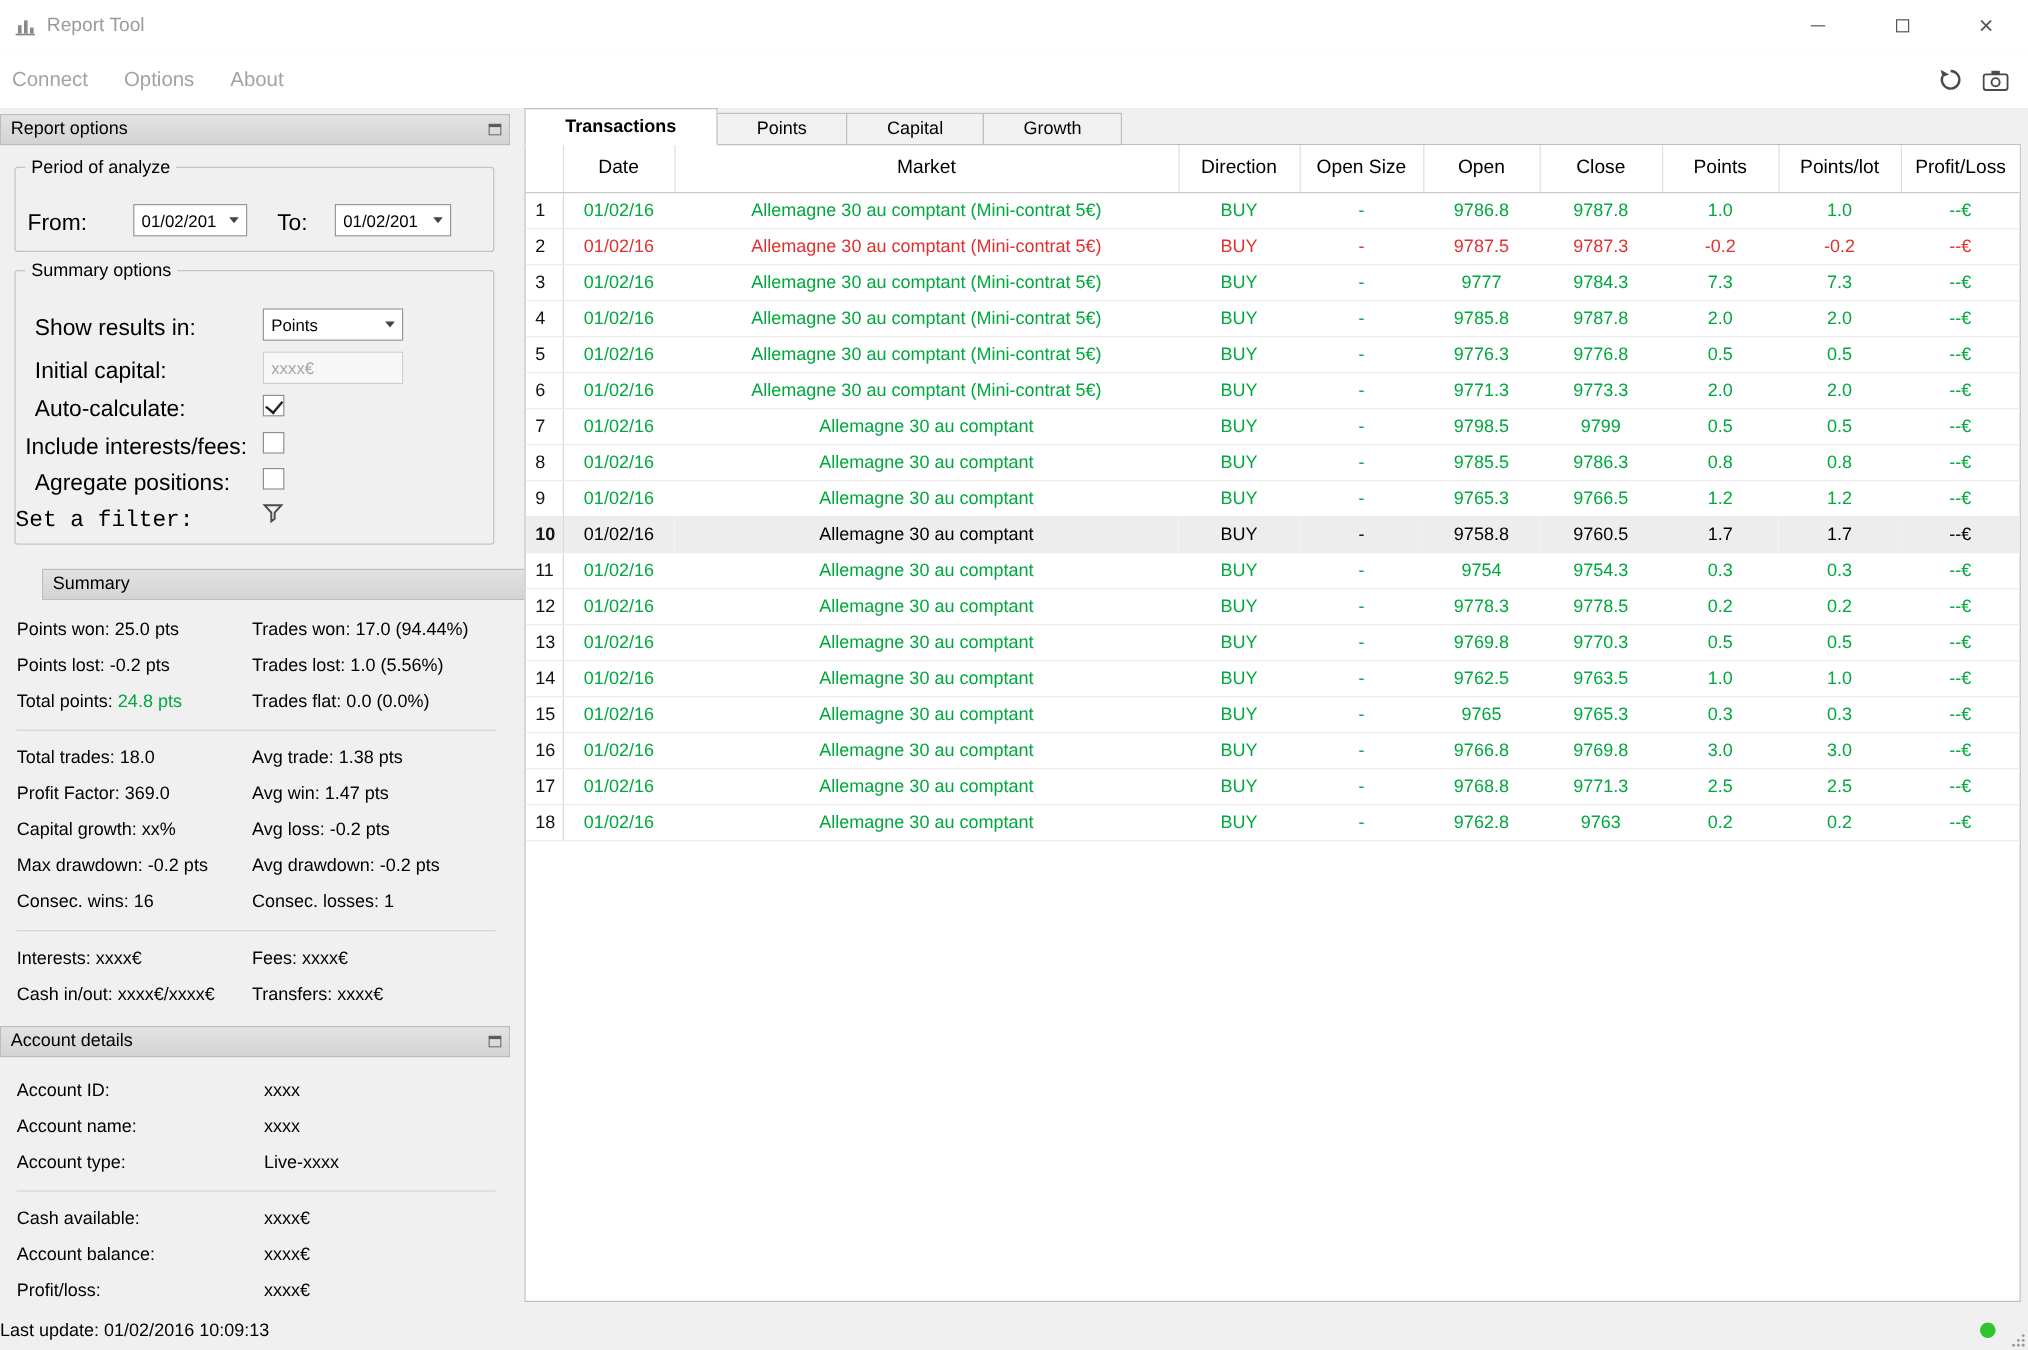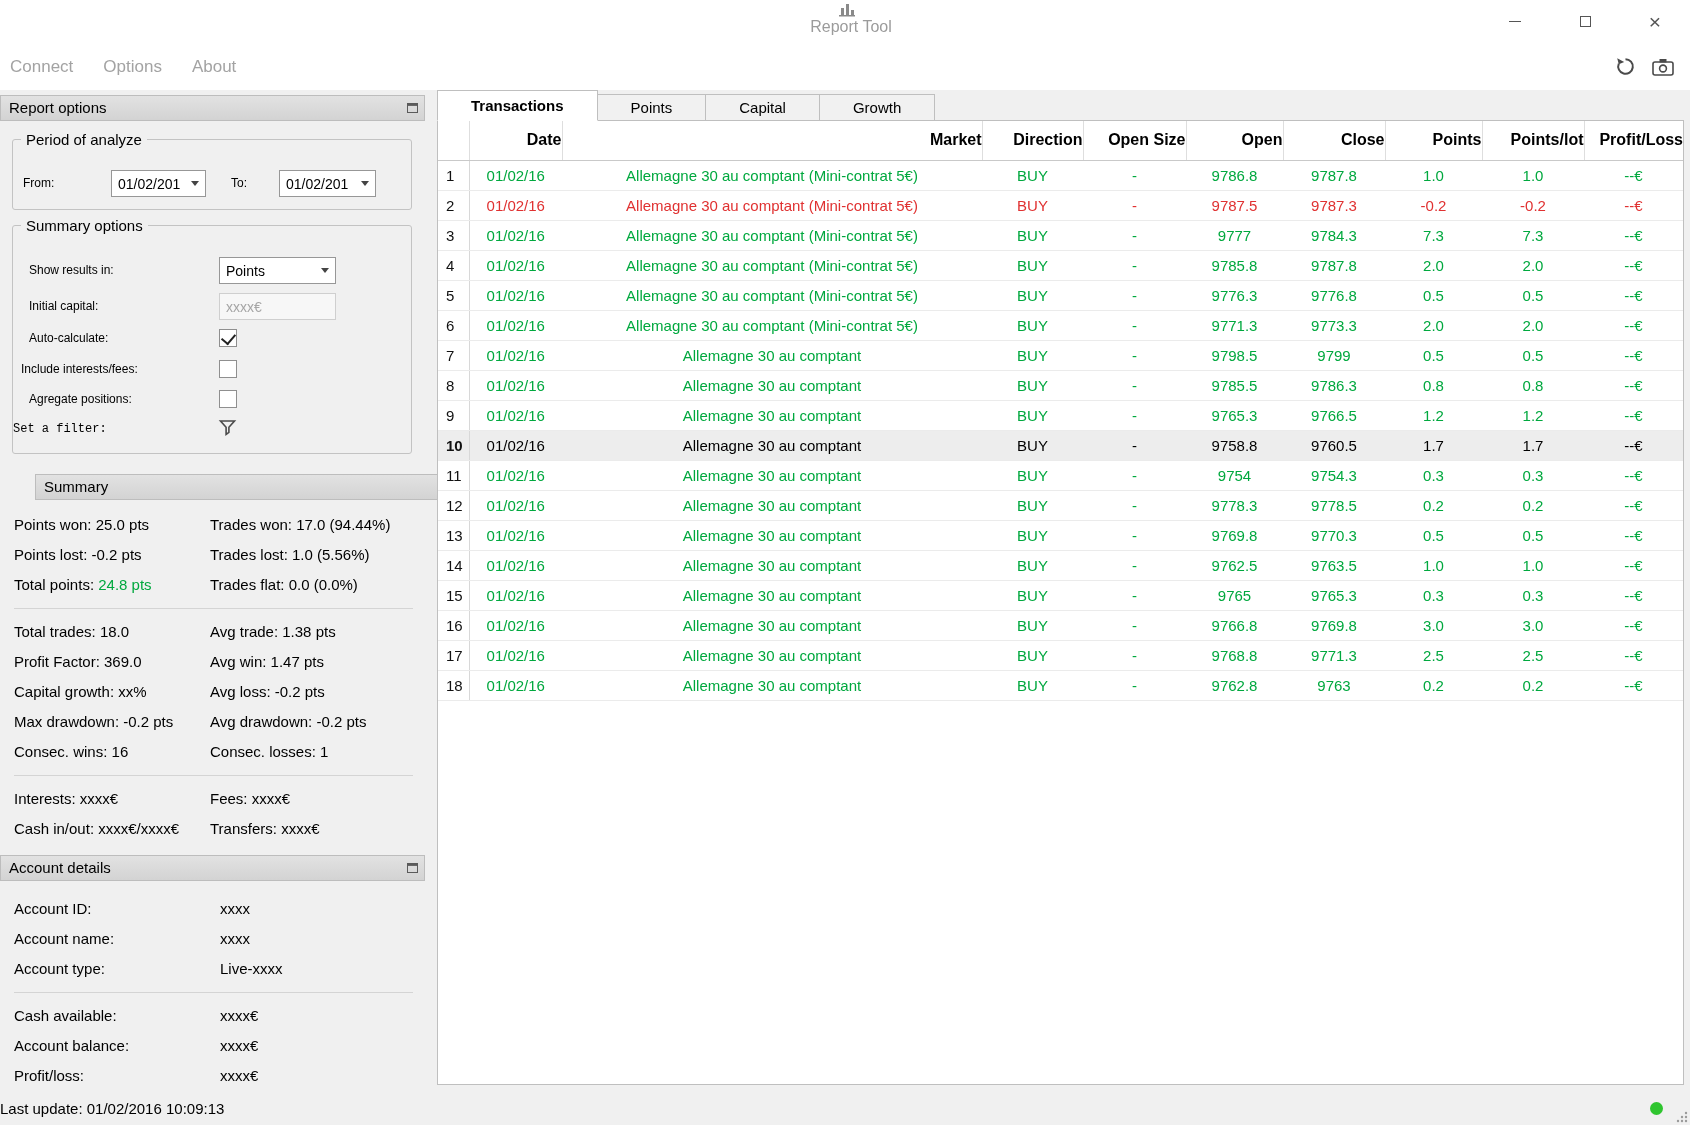--- a/index.html
+++ b/index.html
@@ -5,21 +5,21 @@
   * { margin:0; padding:0; box-sizing:border-box; }
   html,body { width:1690px; height:1125px; overflow:hidden; }
   body {
     font-family:"Liberation Sans", sans-serif;
     background:#f0f0f0; color:#000; font-size:15px;
     position:relative;
   }
   :root { --green:#00a83e; --red:#e03131; --selbg:#ededed; --dot:#2fc52f; }
 
   
-  .titlebar { position:absolute; left:0; top:0; width:1690px; height:43px; background:#fff; display:flex; align-items:center; padding-left:12px;flex-direction:column; }
+  .titlebar { position:absolute; left:0; top:0; width:1690px; height:43px; background:#fff; display:flex; align-items:center; padding-left:12px; }
   .app-icon { display:inline-flex; margin-right:9px; }
   .app-title { color:#9b9b9b; font-size:16px; }
   .win-controls { position:absolute; right:0; top:0; height:43px; display:flex; }
   .win-btn { width:70px; height:43px; display:flex; align-items:center; justify-content:center; cursor:default; }
   .glyph-min { width:12px; height:1px; background:#555; display:block; }
   .glyph-max { width:11px; height:11px; border:1px solid #555; display:block; }
   .glyph-close { font-size:21px; color:#555; line-height:1; }
 
   
   .menubar { position:absolute; left:0; top:43px; width:1690px; height:47px; background:#fff; display:flex; align-items:center; padding-left:10px; }
@@ -29,21 +29,21 @@
 
   
   .left-dock { position:absolute; left:0; top:90px; width:433px; height:1002px; }
   .dock-header { position:absolute; left:0; width:425px; height:26px; background:linear-gradient(#e2e2e2,#d3d3d3); border:1px solid #bdbdbd; padding-left:8px; font-size:15px; line-height:24px; }
   .float-btn { position:absolute; right:6px; top:7px; display:inline-flex; }
 
   .groupbox { position:absolute; left:12px; width:400px; border:1px solid #c3c3c3; border-radius:3px; }
   .gb-title { position:absolute; top:-9px; left:8px; background:#f0f0f0; padding:0 5px; font-size:15px; }
   #period-box { top:49px; height:71px; }
   #options-box { top:135px; height:229px; }
-  .lbl { position:absolute; font-size:12px; white-space:nowrap; }
+  .lbl { position:absolute; font-size:19px; white-space:nowrap; }
 
   .combo { position:absolute; height:27px; background:#fff; border:1px solid #979797; display:flex; align-items:center; padding:0 6px; font-size:14px; }
   .combo-text { white-space:nowrap; overflow:hidden; }
   .combo-arrow { margin-left:auto; width:0; height:0; border-left:4px solid transparent; border-right:4px solid transparent; border-top:5px solid #444; }
 
   .cap-input { position:absolute; height:27px; border:1px solid #cfcfcf; background:#f7f7f7; color:#a6a6a6; font-size:14px; padding:0 6px; font-family:"Liberation Sans", sans-serif; }
 
   .checkbox { position:absolute; width:18px; height:18px; border:1px solid #8f8f8f; background:#fff; }
   .checkbox.checked::after { content:""; position:absolute; left:4px; top:1px; width:7px; height:11px; border:solid #222; border-width:0 2px 2px 0; transform:rotate(40deg); }
   .filter-wrap { position:absolute; display:inline-flex; }
@@ -59,21 +59,21 @@
   .acct-label { display:inline-block; width:206px; }
 
   
   .tabbar { position:absolute; left:437px; top:90px; height:31px; display:flex; align-items:flex-end; z-index:3; }
   .tab { height:27px; line-height:26px; padding:0 33px; background:#f1f1f1; border:1px solid #bfbfbf; font-size:15px; margin-right:-1px; }
   .tab.active { background:#fff; height:31px; line-height:30px; font-weight:bold; border-bottom:1px solid #fff; z-index:4; }
 
   .pane { position:absolute; left:437px; top:120px; width:1247px; height:965px; background:#fff; border:1px solid #bfbfbf; z-index:1; }
 
   .tx-table { width:100%; border-collapse:collapse; table-layout:fixed; }
-  .tx-table th { height:39px; font-size:16px; font-weight:bold; text-align:right; background:#fff; border-right:1px solid #dedede; border-bottom:1px solid #c9c9c9; overflow:hidden; white-space:nowrap; }
+  .tx-table th { height:39px; font-size:16px; font-weight:normal; text-align:center; background:#fff; border-right:1px solid #dedede; border-bottom:1px solid #c9c9c9; overflow:hidden; white-space:nowrap; }
   .tx-table th:last-child { border-right:none; }
   .tx-table td { height:30px; font-size:15px; text-align:center; border-bottom:1px solid #ebebeb; overflow:hidden; white-space:nowrap; }
   .trow.win td { color:var(--green); }
   .trow.loss td { color:var(--red); }
   .trow.selected { background:var(--selbg); }
   .trow.selected td { color:#000; }
   .tx-table td.rownum { color:#111; text-align:left; padding-left:8px; border-right:1px solid #d8d8d8; }
   .trow.selected td.rownum { font-weight:bold; }
 
   

